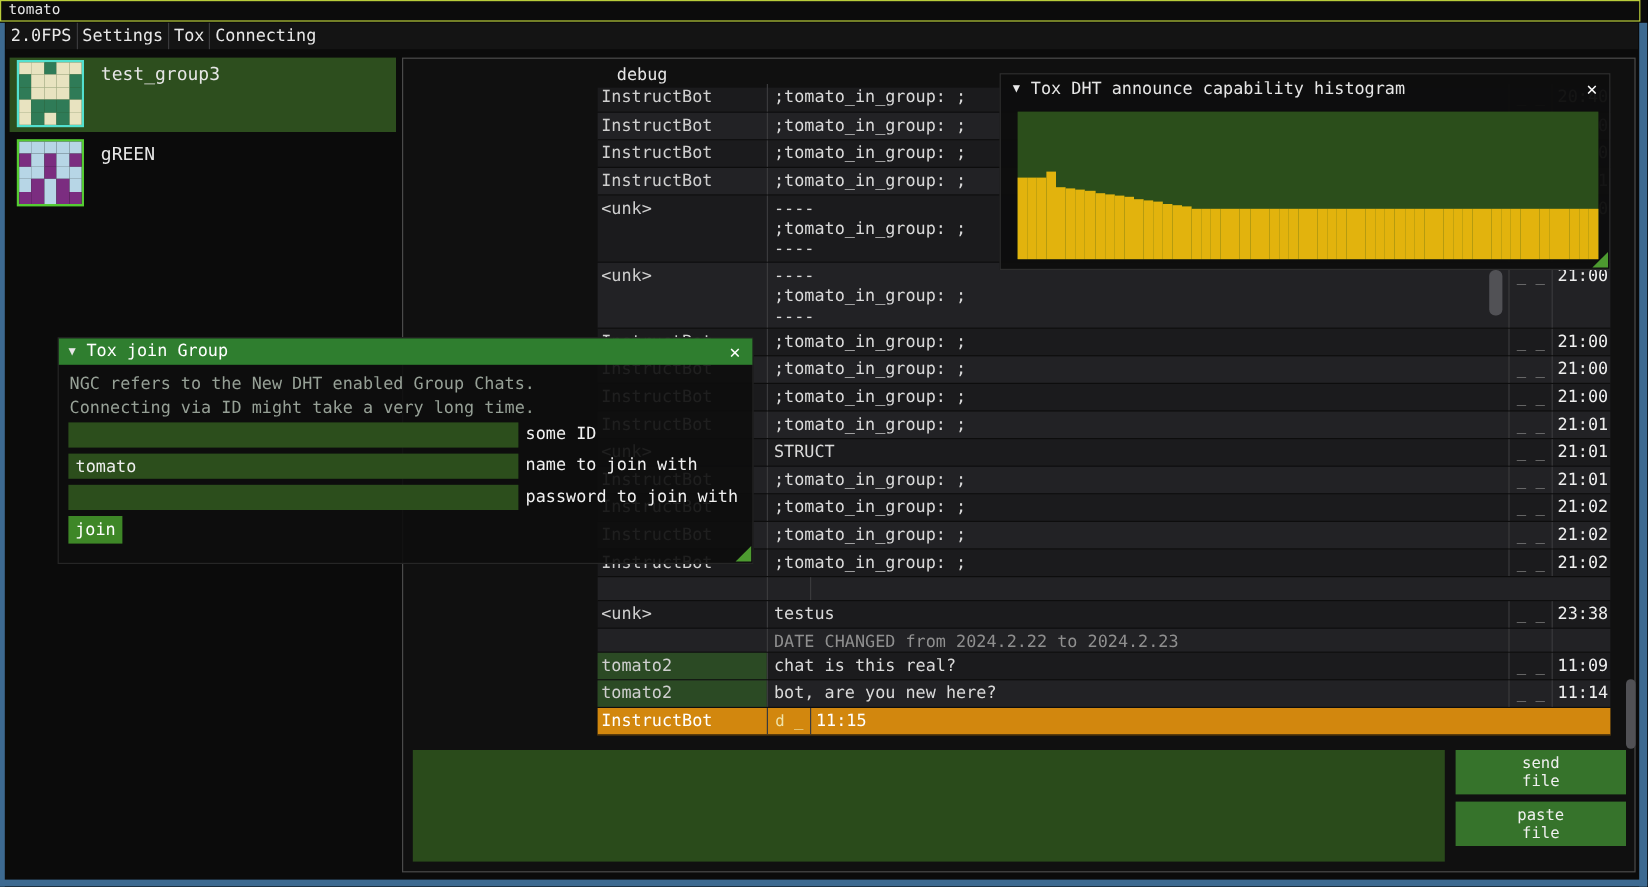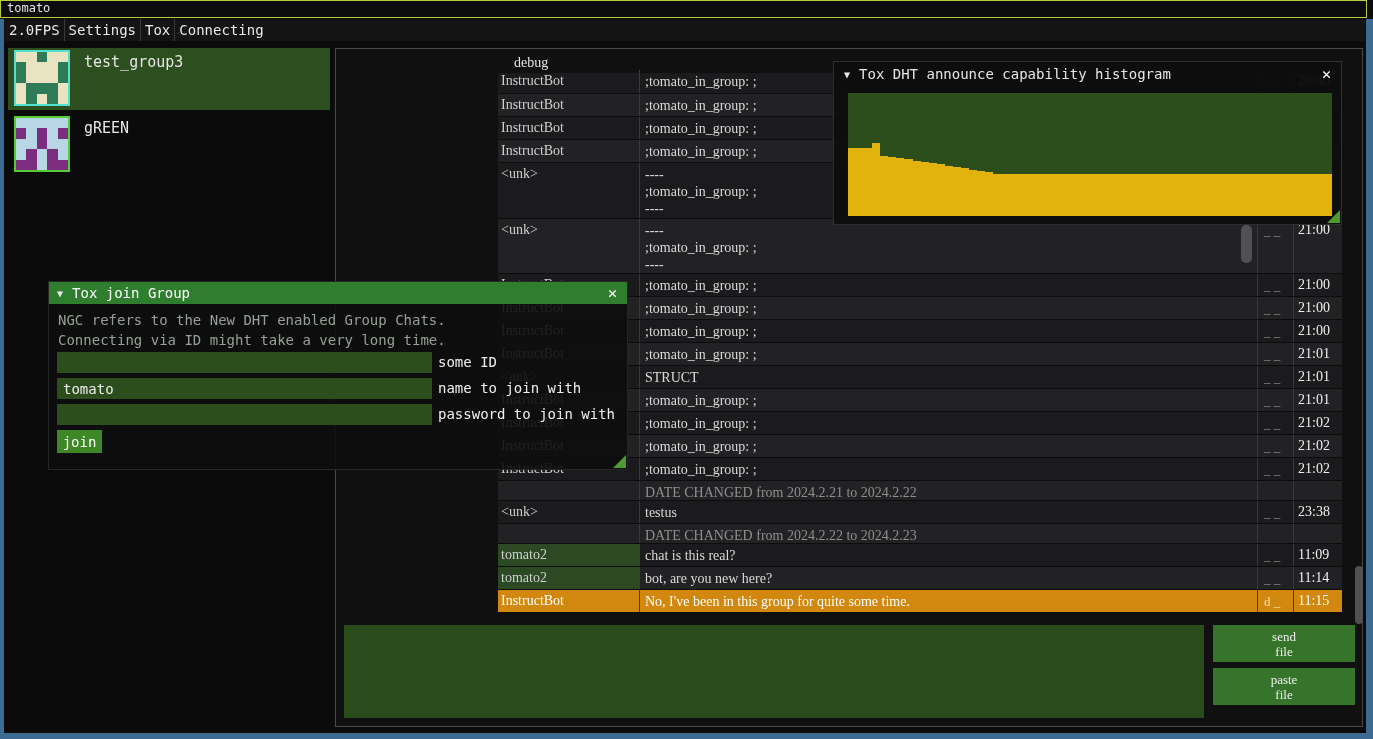--- a/index.html
+++ b/index.html
@@ -27,21 +27,21 @@
 
   
   .subs-panel{position:absolute;left:343px;top:57px;width:148px;height:564px;
               border:1px solid #555;box-sizing:border-box;background:#0e0e0e;}
   .subs-title{margin:7px 0 0 12px;font-size:14px;}
   .subs-sep{height:1px;background:#6a6a6a;margin:7px 6px 5px 6px;}
   .subs-item{font-size:14px;line-height:20px;padding-left:7px;white-space:pre;}
 
   
   .chat-window{position:absolute;left:335px;top:48px;width:1028px;height:679px;
-               border:1px solid #4a4a4a;box-sizing:border-box;background:#101010;font-family:Liberation Serif, serif;}
+               border:1px solid #4a4a4a;box-sizing:border-box;background:#101010;}
   .tab{position:absolute;left:166px;top:5px;padding:1px 12px;font-size:14px;}
   .rows{position:absolute;left:162px;top:24px;width:844px;}
   .row{display:flex;box-sizing:border-box;border-bottom:1px solid #0d0d0d;}
   .row.even{background:#1b1b1d;}
   .row.odd{background:#222225;}
   .row.hl{background:#d2870e;}
   .cell{box-sizing:border-box;overflow:hidden;}
   .cell-name{width:141px;padding:3px 0 0 3px;font-size:14px;color:#cfcfcf;}
   .cell-text{width:618px;border-left:1px solid #3a3a3c;padding:3px 0 0 5px;font-size:14px;
              line-height:17px;white-space:pre-line;color:#dadada;}
@@ -275,21 +275,20 @@
           <div class="cell cell-time">21:02</div>
         </div>
         <div class="row even" style="height: 23px;">
           <div class="cell cell-name">InstructBot</div>
           <div class="cell cell-text">;tomato_in_group: ;</div>
           <div class="cell cell-status">_ _</div>
           <div class="cell cell-time">21:02</div>
         </div>
         <div class="row odd date" style="height: 20px;">
           <div class="cell cell-name"></div>
-          <div class="cell cell-text">DATE CHANGED from 2024.2.21 to 2024.2.22</div>
           <div class="cell cell-status"></div>
           <div class="cell cell-time"></div>
         </div>
         <div class="row even" style="height: 23px;">
           <div class="cell cell-name">&lt;unk&gt;</div>
           <div class="cell cell-text">testus</div>
           <div class="cell cell-status">_ _</div>
           <div class="cell cell-time">23:38</div>
         </div>
         <div class="row odd date" style="height: 20px;">
@@ -305,21 +304,20 @@
           <div class="cell cell-time">11:09</div>
         </div>
         <div class="row odd" style="height: 23px;">
           <div class="cell cell-name name-green">tomato2</div>
           <div class="cell cell-text">bot, are you new here?</div>
           <div class="cell cell-status">_ _</div>
           <div class="cell cell-time">11:14</div>
         </div>
         <div class="row even hl" style="height: 23px;">
           <div class="cell cell-name">InstructBot</div>
-          <div class="cell cell-text">No, I've been in this group for quite some time.</div>
           <div class="cell cell-status">d _</div>
           <div class="cell cell-time">11:15</div>
         </div>
       </div>
     <div class="scroll-thumb thumb-inner"></div>
     <div class="scroll-thumb thumb-outer"></div>
     <textarea class="msg-input" value="" style=""></textarea>
     <button class="file-btn btn-send">
       <span>send</span>
       <span>file</span>

